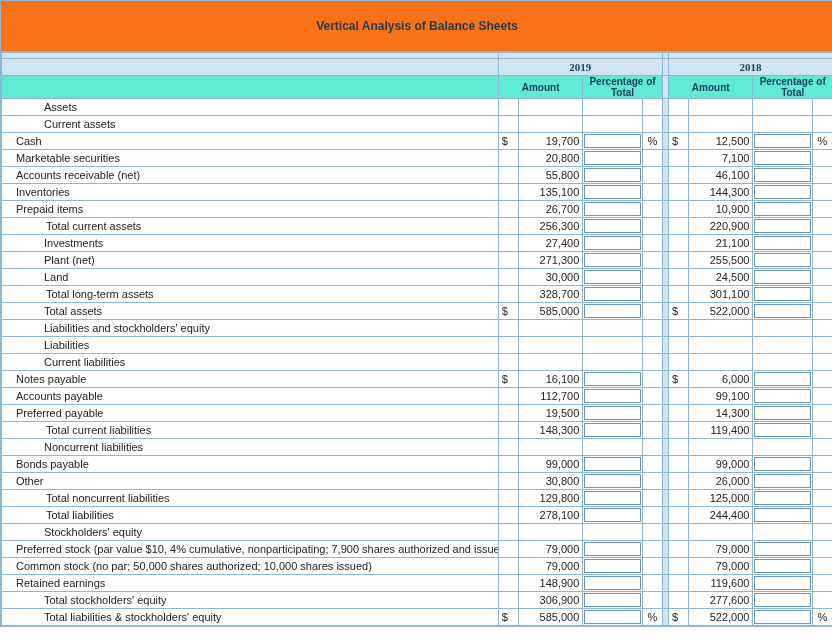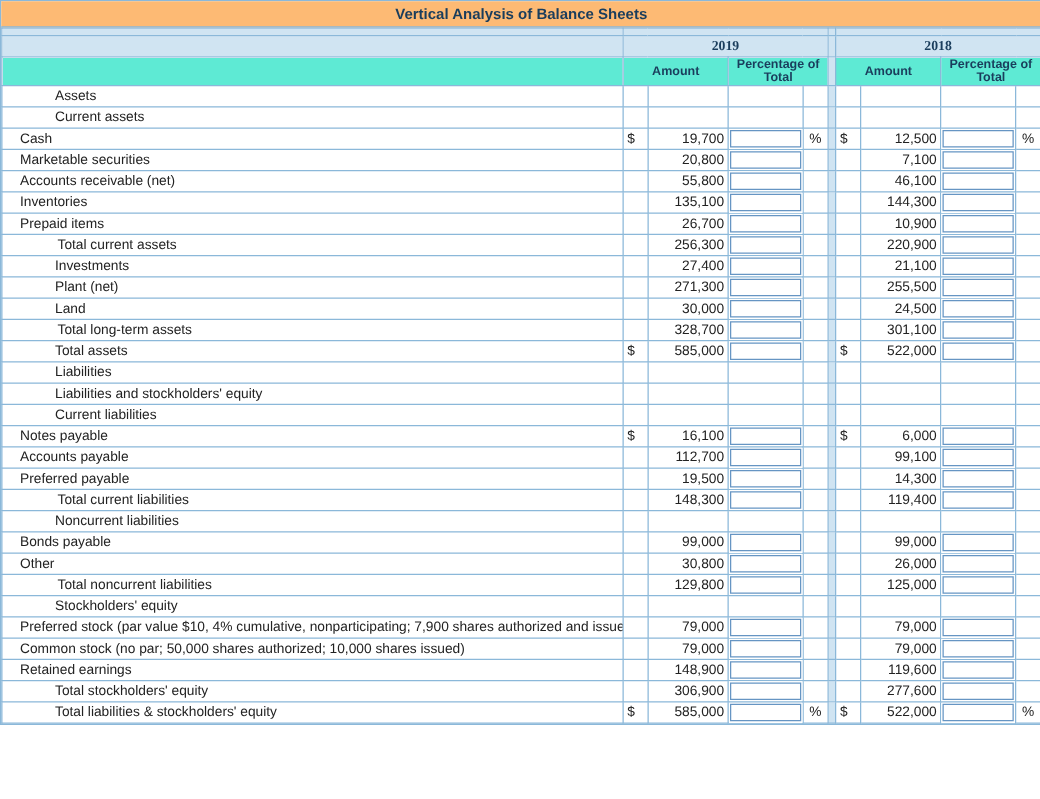--- a/index.html
+++ b/index.html
@@ -7,25 +7,25 @@
     font-family: Arial, sans-serif;
     font-size: 11px;
     color: #222;
     background: #fff;
   }
   .sheet {
     width: 832px;
     border: 1px solid #8bb8d9;
   }
   .title-row {
-    background: #fdba74;
+    background: #f97316;
     text-align: center;
     font-weight: bold;
     font-size: 12px;
-    padding: 3px 0;
+    padding: 18px 0;
     border-bottom: 1px solid #8bb8d9;
     color: #1a3d5c;
   }
   table {
     border-collapse: collapse;
     width: 100%;
     table-layout: fixed;
   }
   td, th {
     border: 1px solid #8bb8d9;
@@ -310,44 +310,44 @@
           <td class="pct-symbol"></td>
           <td class="divider-col"></td>
           <td class="cur">$</td>
           <td class="amt">522,000</td>
           <td class="input-cell">
             <div class="input-box"></div>
           </td>
           <td class="pct-symbol"></td>
         </tr>
         <tr>
+          <td class="label ">Liabilities and stockholders' equity</td>
+          <td class="cur"></td>
+          <td class="amt"></td>
+          <td></td>
+          <td class="pct-symbol"></td>
+          <td class="divider-col"></td>
+          <td class="cur"></td>
+          <td class="amt"></td>
+          <td></td>
+          <td class="pct-symbol"></td>
+        </tr>
+        <tr>
           <td class="label ">Liabilities</td>
           <td class="cur"></td>
           <td class="amt"></td>
           <td></td>
           <td class="pct-symbol"></td>
           <td class="divider-col"></td>
           <td class="cur"></td>
           <td class="amt"></td>
           <td></td>
           <td class="pct-symbol"></td>
         </tr>
         <tr>
-          <td class="label ">Liabilities and stockholders' equity</td>
-          <td class="cur"></td>
-          <td class="amt"></td>
-          <td></td>
-          <td class="pct-symbol"></td>
-          <td class="divider-col"></td>
-          <td class="cur"></td>
-          <td class="amt"></td>
-          <td></td>
-          <td class="pct-symbol"></td>
-        </tr>
-        <tr>
           <td class="label ">Current liabilities</td>
           <td class="cur"></td>
           <td class="amt"></td>
           <td></td>
           <td class="pct-symbol"></td>
           <td class="divider-col"></td>
           <td class="cur"></td>
           <td class="amt"></td>
           <td></td>
           <td class="pct-symbol"></td>
@@ -464,20 +464,36 @@
           <td class="label i2">Total noncurrent liabilities</td>
           <td class="cur"></td>
           <td class="amt">129,800</td>
           <td class="input-cell">
             <div class="input-box"></div>
           </td>
           <td class="pct-symbol"></td>
           <td class="divider-col"></td>
           <td class="cur"></td>
           <td class="amt">125,000</td>
+          <td class="input-cell">
+            <div class="input-box"></div>
+          </td>
+          <td class="pct-symbol"></td>
+        </tr>
+        <tr>
+          <td class="label i2">Total liabilities</td>
+          <td class="cur"></td>
+          <td class="amt">278,100</td>
+          <td class="input-cell">
+            <div class="input-box"></div>
+          </td>
+          <td class="pct-symbol"></td>
+          <td class="divider-col"></td>
+          <td class="cur"></td>
+          <td class="amt">244,400</td>
           <td class="input-cell">
             <div class="input-box"></div>
           </td>
           <td class="pct-symbol"></td>
         </tr>
         <tr>
           <td class="label ">Stockholders' equity</td>
           <td class="cur"></td>
           <td class="amt"></td>
           <td></td>

